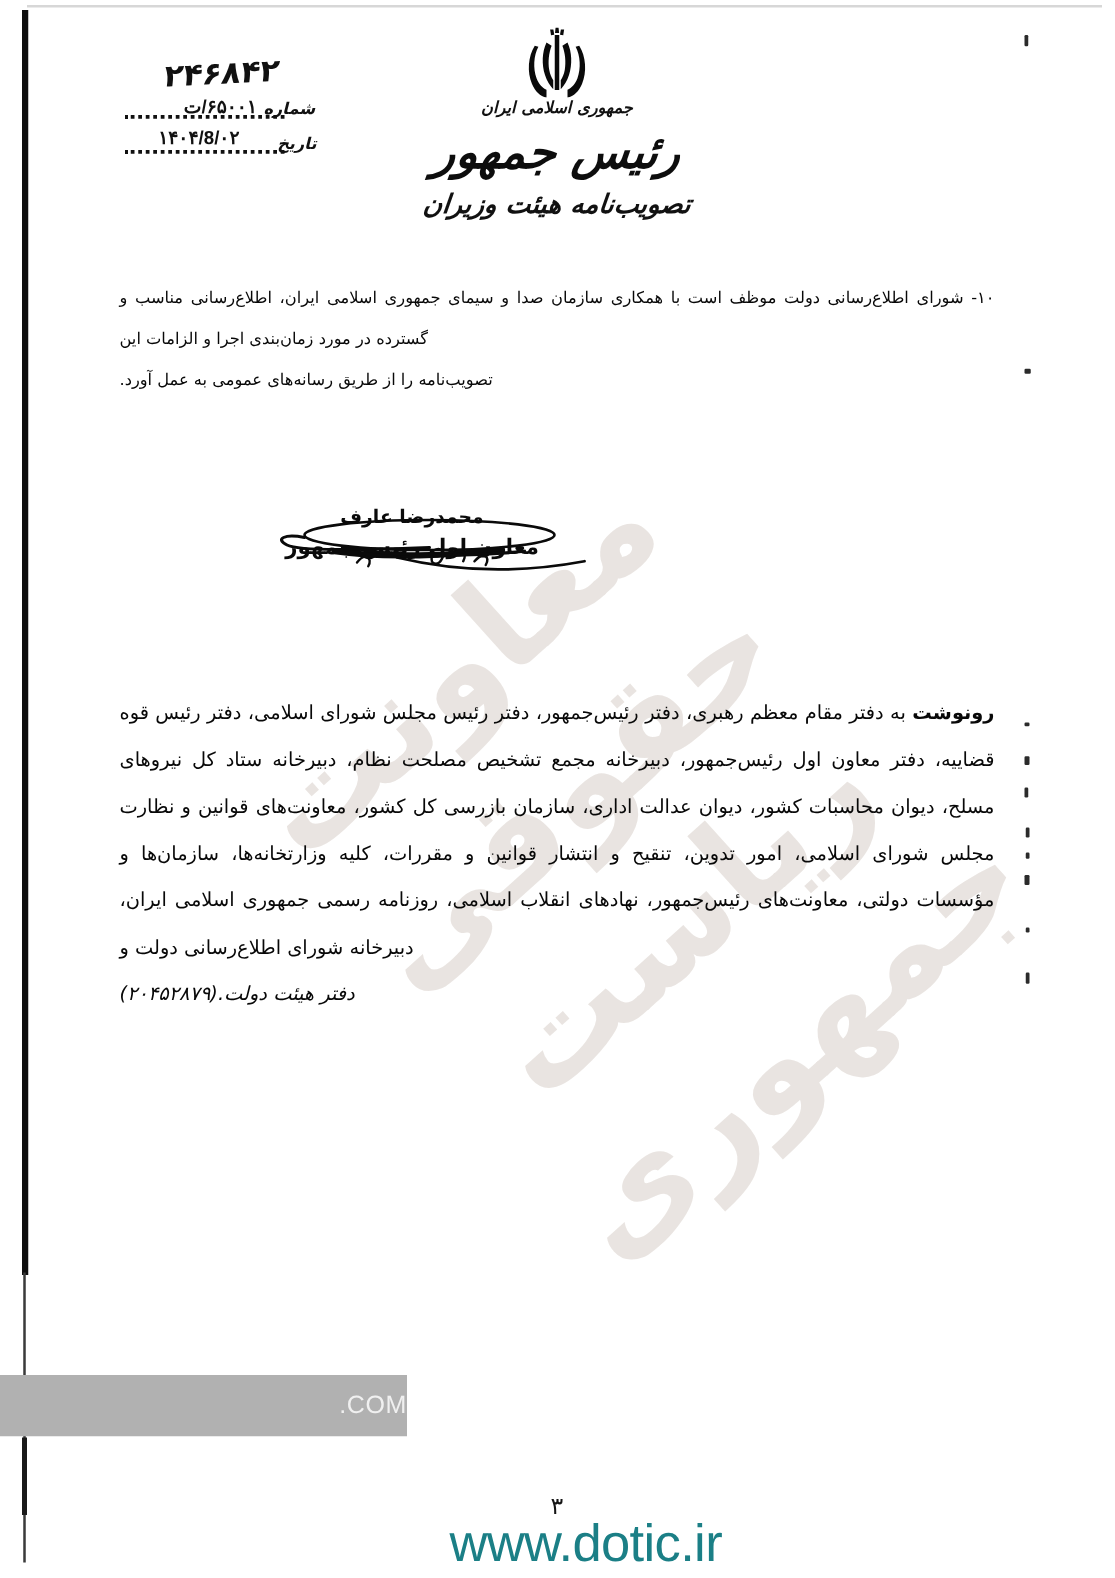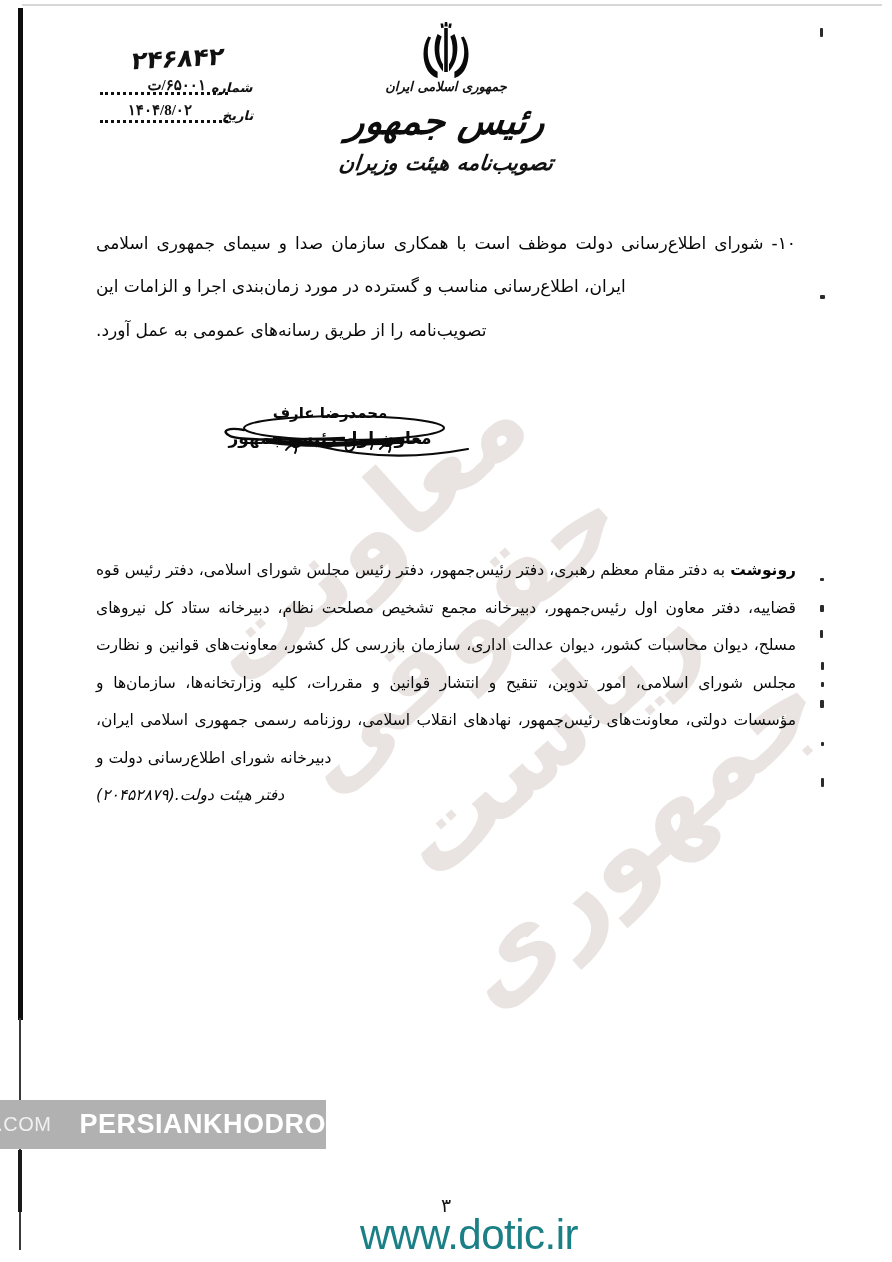--- a/index.html
+++ b/index.html
@@ -118,21 +118,21 @@
     border-bottom: 3px dotted #111;
   }
   .stamp-value {
     position: absolute;
     right: 48px;
     top: -4px;
     font-size: 15px;
     font-weight: 700;
     color: #111;
     letter-spacing: .5px;
-    font-family: Liberation Serif, serif;
+    font-family: Liberation Sans, sans-serif;
     direction: rtl;
   }
   .stamp-value.date {
     right: 62px;
     top: -7px;
     letter-spacing: 2px;
   }
 
   
   .letterhead {
@@ -177,21 +177,21 @@
     position: absolute;
     direction: rtl;
     text-align: justify;
     color: #080808;
     font-family: "DejaVu Sans", sans-serif;
   }
   #clause-block {
     top: 222px;
     right: 96px;
     width: 700px;
-    font-size: 17px;
+    font-size: 13px;
     line-height: 2.55;
     letter-spacing: .2px;
     text-align: justify;
     text-align-last: left;
   }
   #clause-block .clause-tail {
     display: block;
     text-align: right;
   }
 
@@ -388,21 +388,20 @@
       </g>
     </svg>
   </div>
 
   <div class="body-block" id="distribution-block">
     <span class="dist-lead">رونوشت</span><span> به دفتر مقام معظم رهبری، دفتر رئیس‌جمهور، دفتر رئیس مجلس شورای اسلامی، دفتر رئیس قوه قضاییه، دفتر معاون اول رئیس‌جمهور، دبیرخانه مجمع تشخیص مصلحت نظام، دبیرخانه ستاد کل نیروهای مسلح، دیوان محاسبات کشور، دیوان عدالت اداری، سازمان بازرسی کل کشور، معاونت‌های قوانین و نظارت مجلس شورای اسلامی، امور تدوین، تنقیح و انتشار قوانین و مقررات، کلیه وزارتخانه‌ها، سازمان‌ها و مؤسسات دولتی، معاونت‌های رئیس‌جمهور، نهادهای انقلاب اسلامی، روزنامه رسمی جمهوری اسلامی ایران، دبیرخانه شورای اطلاع‌رسانی دولت و</span>
     <span class="dist-tail">دفتر هیئت دولت.(۲۰۴۵۲۸۷۹)</span>
   </div>
 
   <div class="brand-banner">
-    <span class="brand-main">PERSIANKHODRO</span>
       <span class="brand-tld">.COM</span>
   </div>
 
   <div class="footer">
     <div class="page-number">۳</div>
     <div class="footer-url">www.dotic.ir</div>
   </div>
 
 </div>
 

